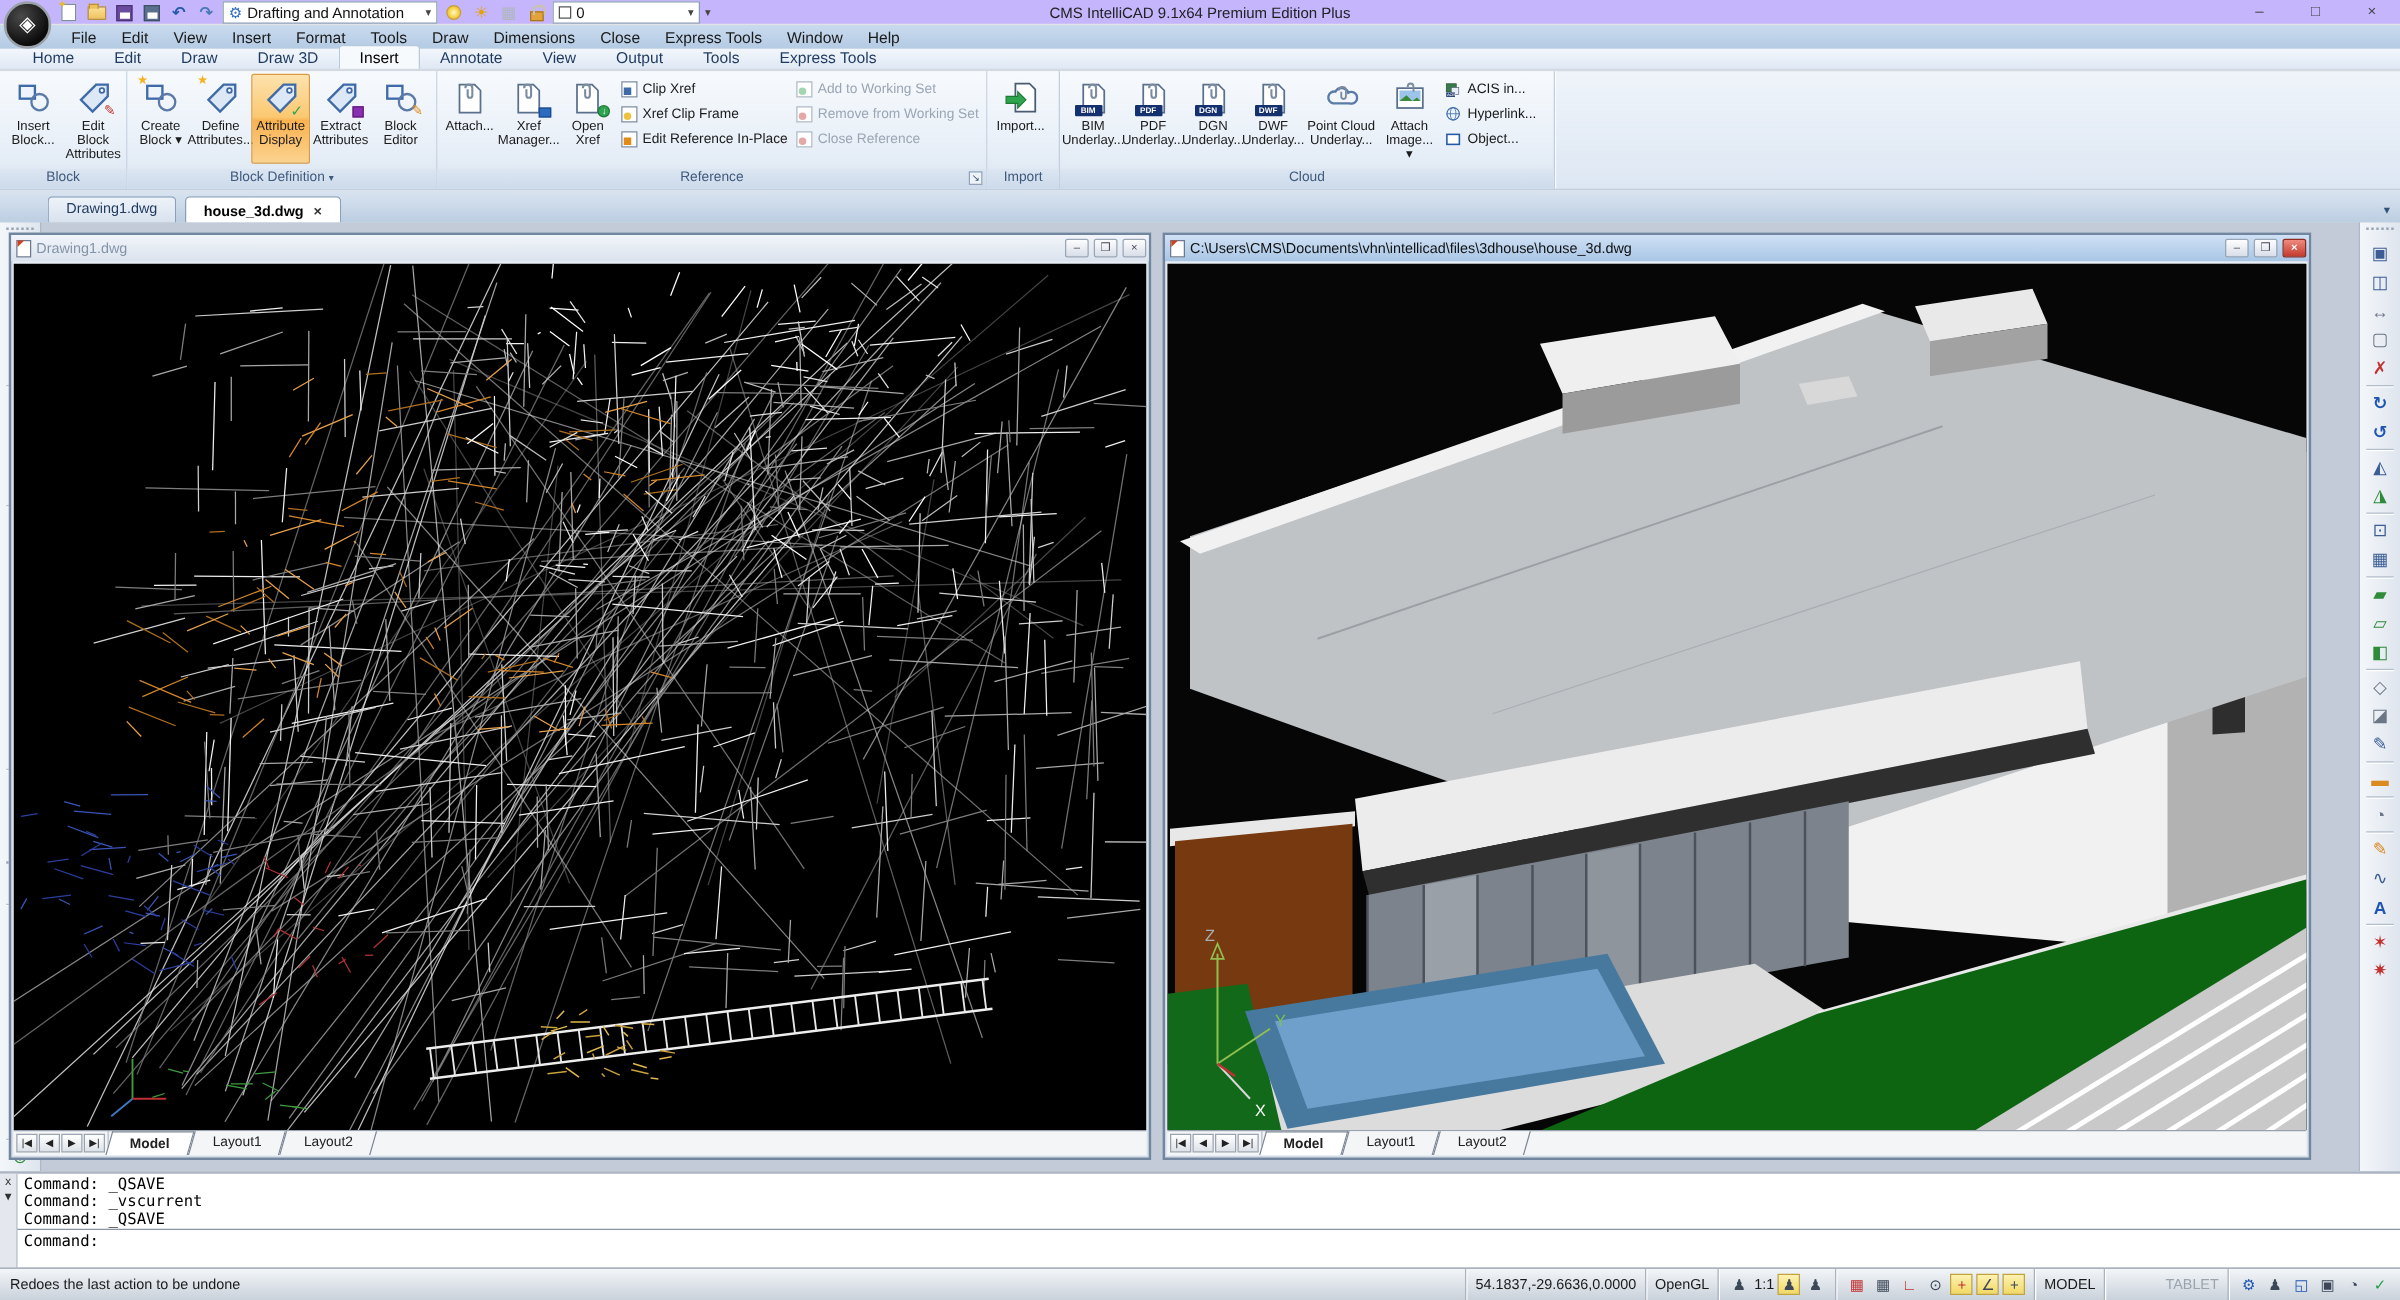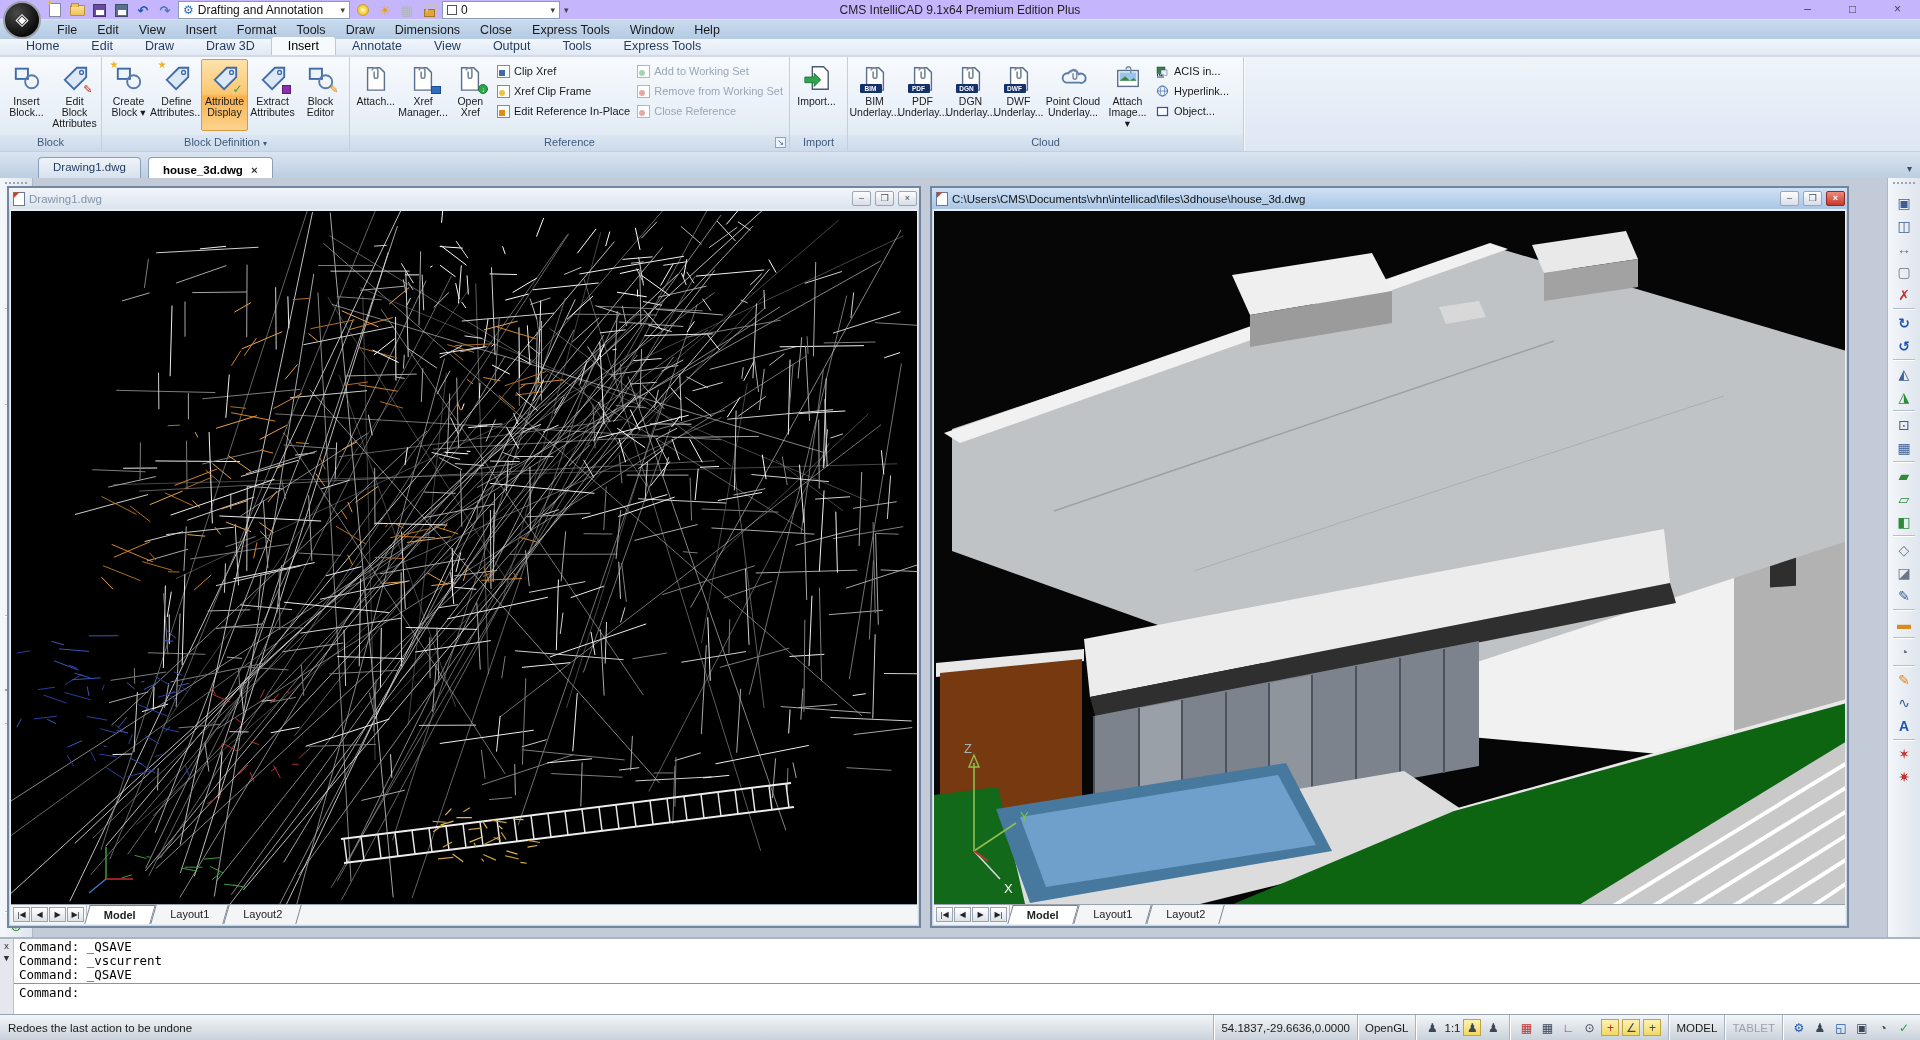--- a/index.html
+++ b/index.html
@@ -152,21 +152,21 @@
   .smsg { padding-left:8px; flex:1; }
   .sgrp { display:flex; align-items:center; height:100%; }
   .scell { padding:0 7px; border-left:1px solid #aab3be; box-shadow:1px 0 0 #fff inset; height:100%; display:flex; align-items:center; gap:2px; }
   .sico { width:18px; height:17px; display:flex; align-items:center; justify-content:center; font-size:12px; color:#3c4858;
     border:1px solid transparent; }
   .sico.on { background:linear-gradient(#fdf2b2,#f2d963); border:1px solid #c2a43a; }
   .sico.red { color:#c23030; }
   .sico.blue { color:#1f55b0; }
   .sico.green { color:#1e9e46; font-weight:bold; }
   .slabel { font-size:11.5px; }
-  .slabel.dim { color:#9aa4ae; }
+  .slabel.dim { color:#9aa4ae;margin-left:41px; }
 
   svg text { font-family:"Liberation Sans","DejaVu Sans",sans-serif; }
 </style>
 </head>
 <body>
 
 <div class="titlebar">
   <div class="app-title">CMS IntelliCAD 9.1x64 Premium Edition Plus</div>
   <div class="winctl">
     <span>–</span>

